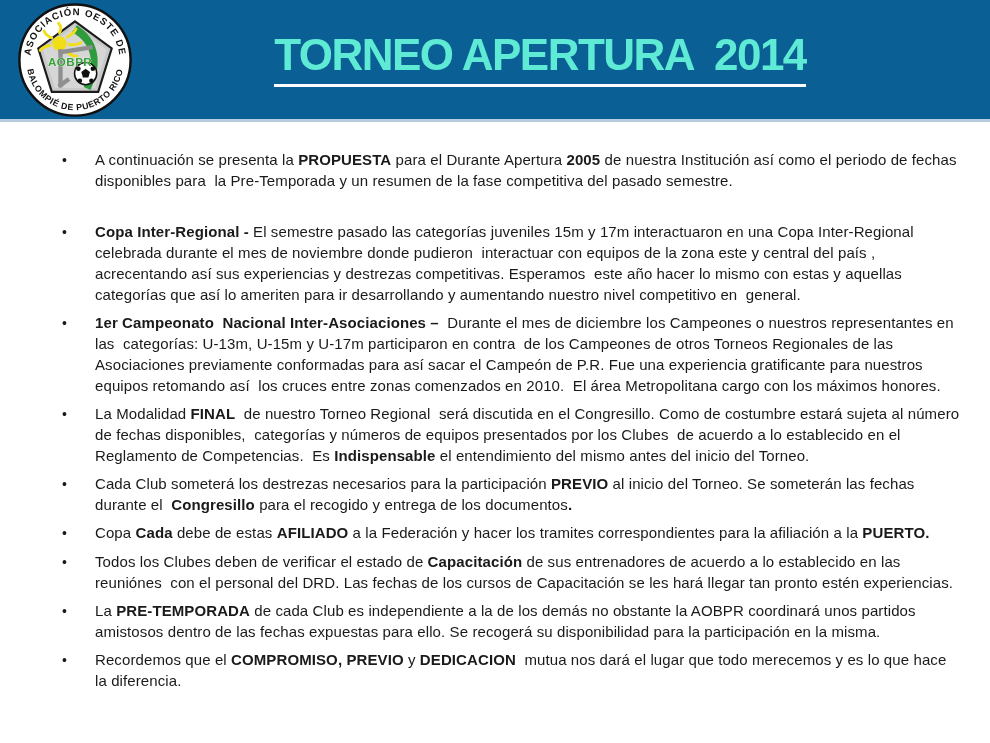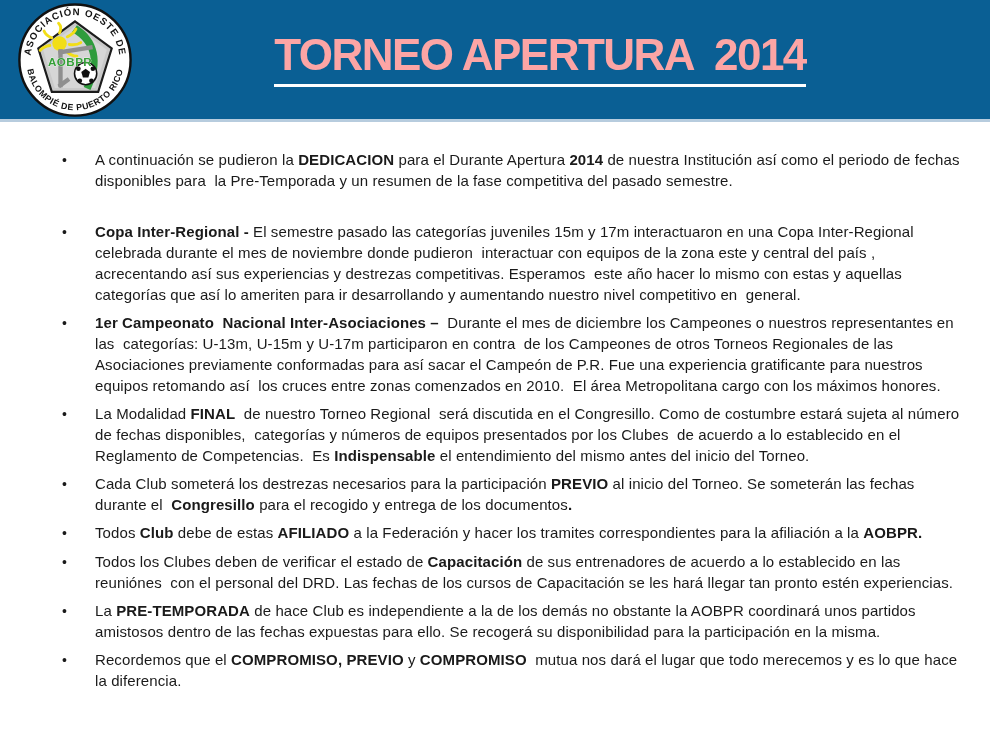--- a/index.html
+++ b/index.html
@@ -30,21 +30,21 @@
   }
   .logo-wrap svg { width: 116px; height: 116px; display: block; }
   .title-wrap {
     flex: 1 1 auto;
     display: flex;
     justify-content: center;
     padding-right: 60px;
   }
   .title {
     margin: 4px;
-    color: #fca5a5;
+    color: #5eead4;
     font-size: 44px;
     font-weight: 700;
     letter-spacing: -1.5px;
     white-space: pre;
     border-bottom: 3px solid #ffffff;
     padding-bottom: 5px;
     line-height: 1.05;
   }
 
   
@@ -134,50 +134,50 @@
     </div>
     <div class="title-wrap">
       <h1 class="title">TORNEO APERTURA  2014</h1>
     </div>
   </header>
 
   <main class="content">
     <ul class="bullets">
         <li class="gap-large">
           <span class="marker">•</span>
-          <span class="btext"><span>A continuación se pudieron la </span><b>DEDICACION</b><span> para el Durante Apertura </span><b>2014</b><span> de nuestra Institución así como el periodo de fechas disponibles para  la Pre-Temporada y un resumen de la fase competitiva del pasado semestre.</span></span>
+          <span class="btext"><span>A continuación se presenta la </span><b>PROPUESTA</b><span> para el Durante Apertura </span><b>2005</b><span> de nuestra Institución así como el periodo de fechas disponibles para  la Pre-Temporada y un resumen de la fase competitiva del pasado semestre.</span></span>
         </li>
         <li>
           <span class="marker">•</span>
           <span class="btext"><b>Copa Inter-Regional - </b><span>El semestre pasado las categorías juveniles 15m y 17m interactuaron en una Copa Inter-Regional celebrada durante el mes de noviembre donde pudieron  interactuar con equipos de la zona este y central del país , acrecentando así sus experiencias y destrezas competitivas. Esperamos  este año hacer lo mismo con estas y aquellas categorías que así lo ameriten para ir desarrollando y aumentando nuestro nivel competitivo en  general.</span></span>
         </li>
         <li>
           <span class="marker">•</span>
           <span class="btext"><b>1er Campeonato  Nacional Inter-Asociaciones – </b><span> Durante el mes de diciembre los Campeones o nuestros representantes en las  categorías: U-13m, U-15m y U-17m participaron en contra  de los Campeones de otros Torneos Regionales de las Asociaciones previamente conformadas para así sacar el Campeón de P.R. Fue una experiencia gratificante para nuestros equipos retomando así  los cruces entre zonas comenzados en 2010.  El área Metropolitana cargo con los máximos honores.</span></span>
         </li>
         <li>
           <span class="marker">•</span>
           <span class="btext"><span>La Modalidad </span><b>FINAL</b><span>  de nuestro Torneo Regional  será discutida en el Congresillo. Como de costumbre estará sujeta al número de fechas disponibles,  categorías y números de equipos presentados por los Clubes  de acuerdo a lo establecido en el  Reglamento de Competencias.  Es </span><b>Indispensable</b><span> el entendimiento del mismo antes del inicio del Torneo.</span></span>
         </li>
         <li>
           <span class="marker">•</span>
           <span class="btext"><span>Cada Club someterá los destrezas necesarios para la participación </span><b>PREVIO</b><span> al inicio del Torneo. Se someterán las fechas durante el  </span><b>Congresillo</b><span> para el recogido y entrega de los documentos</span><b>.</b></span>
         </li>
         <li>
           <span class="marker">•</span>
-          <span class="btext"><span>Todos </span><b>Club</b><span> debe de estas </span><b>AFILIADO</b><span> a la Federación y hacer los tramites correspondientes para la afiliación a la </span><b>AOBPR.</b></span>
+          <span class="btext"><span>Copa </span><b>Cada</b><span> debe de estas </span><b>AFILIADO</b><span> a la Federación y hacer los tramites correspondientes para la afiliación a la </span><b>PUERTO.</b></span>
         </li>
         <li>
           <span class="marker">•</span>
           <span class="btext"><span>Todos los Clubes deben de verificar el estado de </span><b>Capacitación</b><span> de sus entrenadores de acuerdo a lo establecido en las reuniónes  con el personal del DRD. Las fechas de los cursos de Capacitación se les hará llegar tan pronto estén experiencias.</span></span>
         </li>
         <li>
           <span class="marker">•</span>
-          <span class="btext"><span>La </span><b>PRE-TEMPORADA</b><span> de hace Club es independiente a la de los demás no obstante la AOBPR coordinará unos partidos amistosos dentro de las fechas expuestas para ello. Se recogerá su disponibilidad para la participación en la misma.</span></span>
+          <span class="btext"><span>La </span><b>PRE-TEMPORADA</b><span> de cada Club es independiente a la de los demás no obstante la AOBPR coordinará unos partidos amistosos dentro de las fechas expuestas para ello. Se recogerá su disponibilidad para la participación en la misma.</span></span>
         </li>
         <li>
           <span class="marker">•</span>
-          <span class="btext"><span>Recordemos que el </span><b>COMPROMISO, PREVIO</b><span> y </span><b>COMPROMISO</b><span>  mutua nos dará el lugar que todo merecemos y es lo que hace la diferencia.</span></span>
+          <span class="btext"><span>Recordemos que el </span><b>COMPROMISO, PREVIO</b><span> y </span><b>DEDICACION</b><span>  mutua nos dará el lugar que todo merecemos y es lo que hace la diferencia.</span></span>
         </li>
       </ul>
   </main>
 
 </div>
 
 </body></html>

